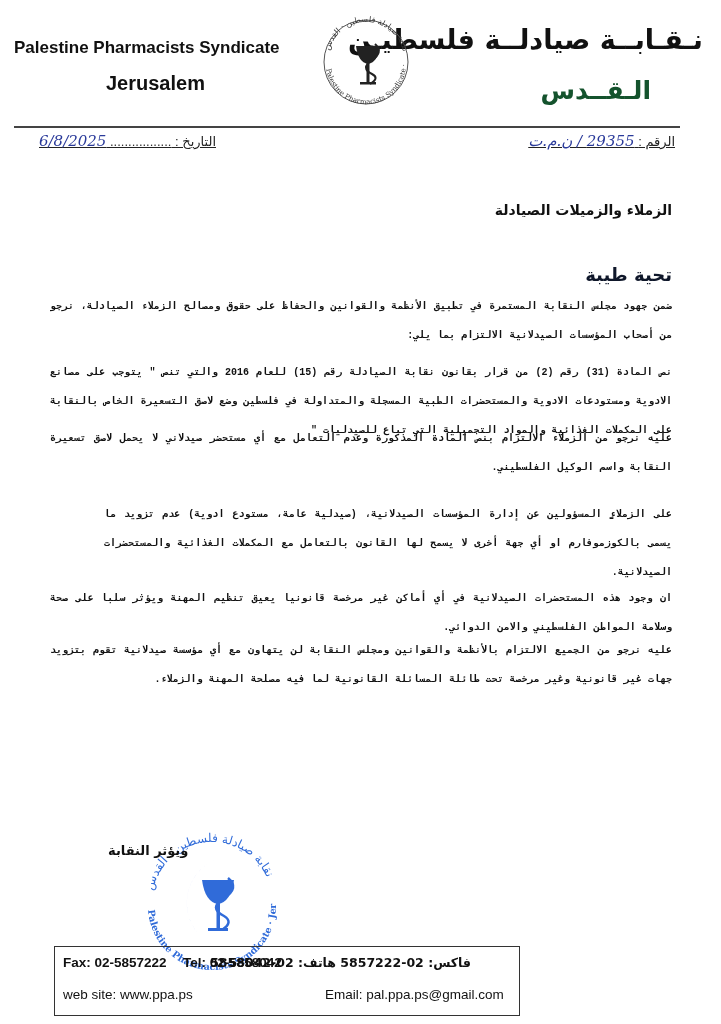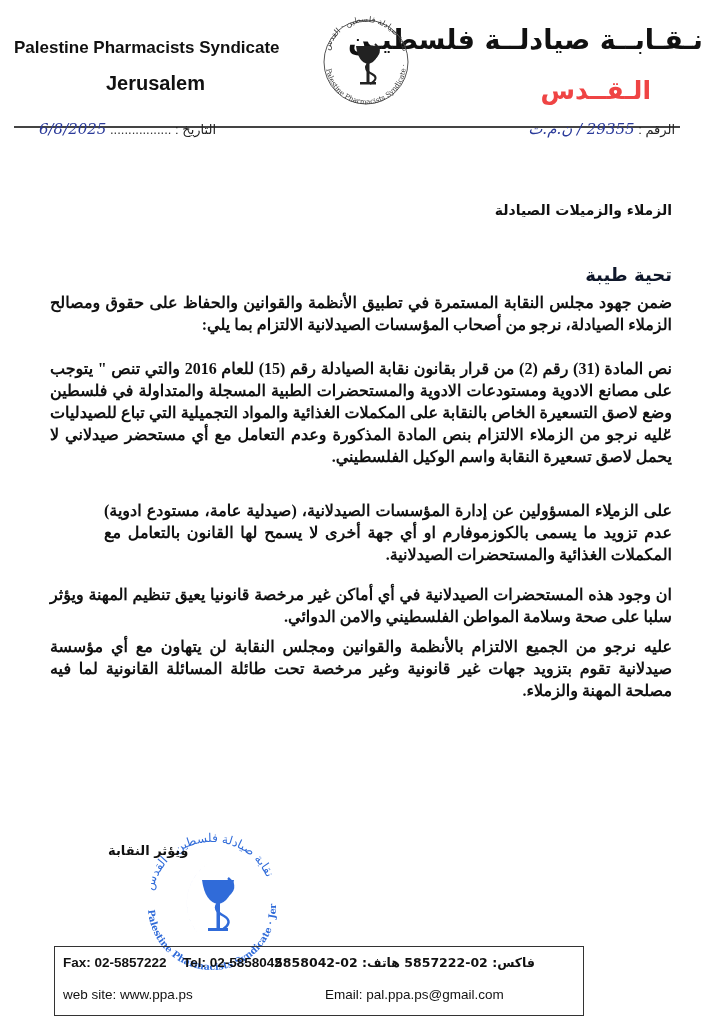--- a/index.html
+++ b/index.html
@@ -1,36 +1,36 @@
 <!DOCTYPE html>
 <html><head>
   <meta charset="utf-8">
   <style>
     html, body { margin: 0; padding: 0; background: #ffffff; }
     body { width: 721px; height: 1024px; position: relative; overflow: hidden; font-family: "Liberation Sans", "DejaVu Sans", sans-serif; color: #111; }
     .abs { position: absolute; }
     .org-en { left: 14px; top: 30px; font-weight: bold; font-size: 17px; color: #111; margin-top: 8px; }
     .city-en { left: 106px; top: 72px; font-weight: bold; font-size: 20px; color: #111; }
     .org-ar { right: 18px; top: 24px; font-weight: bold; font-size: 27px; direction: rtl; letter-spacing: 1px; color: #111; font-family: "DejaVu Sans", sans-serif; }
-    .city-ar { right: 70px; top: 76px; font-weight: bold; font-size: 25px; direction: rtl; color: #ef4444; font-family: "DejaVu Sans", sans-serif; }
+    .city-ar { right: 70px; top: 76px; font-weight: bold; font-size: 25px; direction: rtl; color: #14532d; font-family: "DejaVu Sans", sans-serif; }
     .logo-top { left: 318px; top: 8px; width: 96px; height: 106px; }
     .head-rule { left: 14px; top: 126px; width: 666px; height: 2px; background: #444; }
-    .ref-row { top: 120px; font-size: 13px; direction: rtl; color: #222; }
+    .ref-row { top: 132px; font-size: 13px; direction: rtl; color: #222; text-decoration: underline; }
     .ref-label { right: 46px; }
     .date-label { right: 505px; }
     .hand { font-family: "DejaVu Serif", serif; font-style: italic; color: #2a3a9a; font-size: 15px; }
     .dots { color: #333; letter-spacing: 1px; }
-    .body-text { direction: rtl; text-align: justify; font-weight: bold; font-size: 16px; line-height: 22px; color: #111; font-family: Liberation Serif, serif; }
+    .body-text { direction: rtl; text-align: justify; font-weight: bold; font-size: 10px; line-height: 29px; color: #111; font-family: Liberation Mono, monospace; }
     .para { right: 49px; width: 622px; }
     .addressee { right: 49px; top: 202px; font-weight: bold; font-size: 14px; direction: rtl; color: #111; font-family: "DejaVu Sans", sans-serif; }
     .greeting { right: 49px; top: 264px; font-weight: bold; font-size: 18px; direction: rtl; color: #0f172a; font-family: "DejaVu Sans", sans-serif; }
     .bullet-mark { right: 107px; top: 508px; font-weight: bold; font-size: 15px; }
     .signoff { left: 108px; top: 843px; font-weight: bold; font-size: 13px; direction: rtl; font-family: "DejaVu Sans", sans-serif; color: #111; }
     .stamp { left: 138px; top: 826px; width: 148px; height: 154px; opacity: 0.92; }
-    .footer { left: 54px; top: 946px; width: 530px; height: 70px; border: 1.5px solid #333; box-sizing: border-box; }
+    .footer { left: 54px; top: 946px; width: 466px; height: 70px; border: 1.5px solid #333; box-sizing: border-box; }
     .foot-txt { font-size: 13.5px; font-weight: bold; color: #111; white-space: nowrap; }
     .foot-txt.reg { font-weight: normal; }
   </style>
 </head>
 <body>
 
 <div class="abs org-en">Palestine Pharmacists Syndicate</div>
 <div class="abs city-en">Jerusalem</div>
 <div class="abs org-ar">نـقـابــة صيادلــة فلسطيـن</div>
 <div class="abs city-ar">الـقــدس</div>

